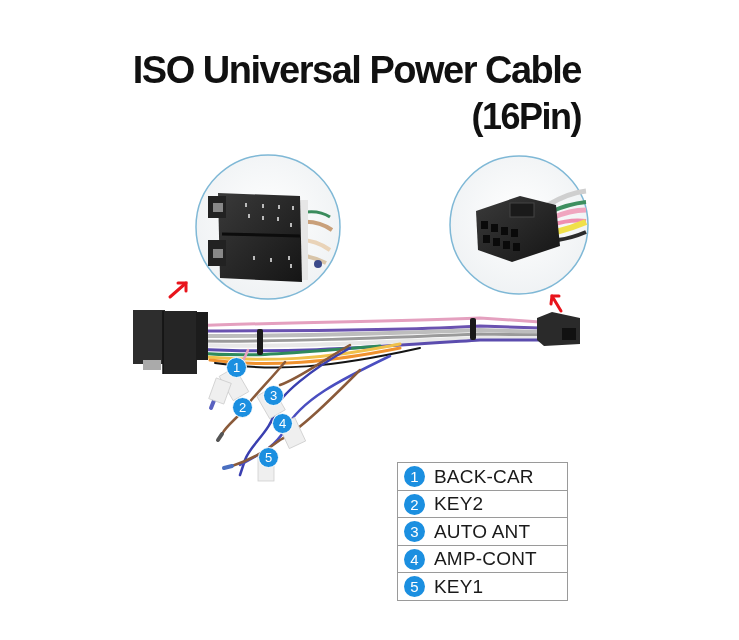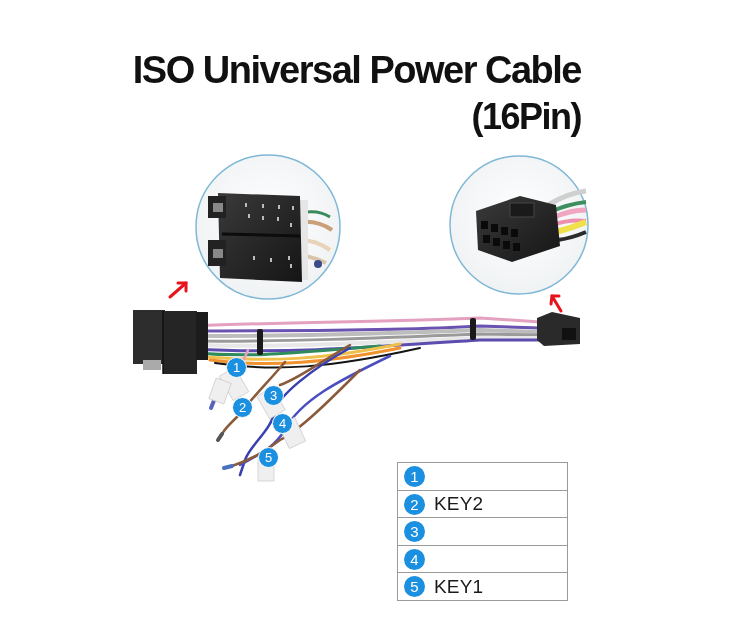--- a/index.html
+++ b/index.html
@@ -146,28 +146,31 @@
 
 <div class="callout" style="left:226px;top:357px;">1</div>
 <div class="callout" style="left:232px;top:397px;">2</div>
 <div class="callout" style="left:263px;top:385px;">3</div>
 <div class="callout" style="left:272px;top:413px;">4</div>
 <div class="callout" style="left:258px;top:447px;">5</div>
 
 <div class="legend">
   <div class="legend-row">
     <span class="badge">1</span>
+    <span class="legend-label">BACK-CAR</span>
   </div>
   <div class="legend-row">
     <span class="badge">2</span>
     <span class="legend-label">KEY2</span>
   </div>
   <div class="legend-row">
     <span class="badge">3</span>
+    <span class="legend-label">AUTO ANT</span>
   </div>
   <div class="legend-row">
     <span class="badge">4</span>
+    <span class="legend-label">AMP-CONT</span>
   </div>
   <div class="legend-row">
     <span class="badge">5</span>
     <span class="legend-label">KEY1</span>
   </div>
 </div>
 
 </body></html>

